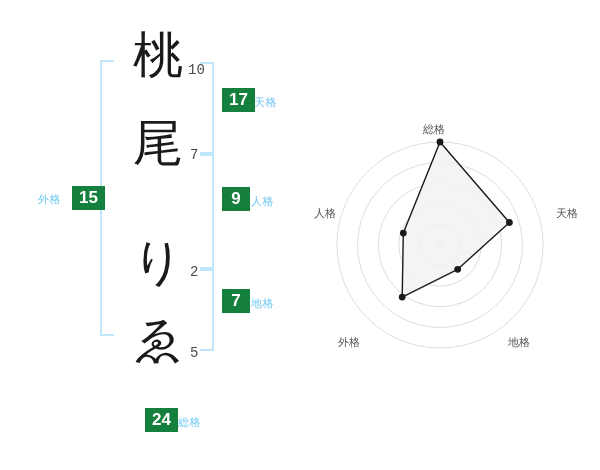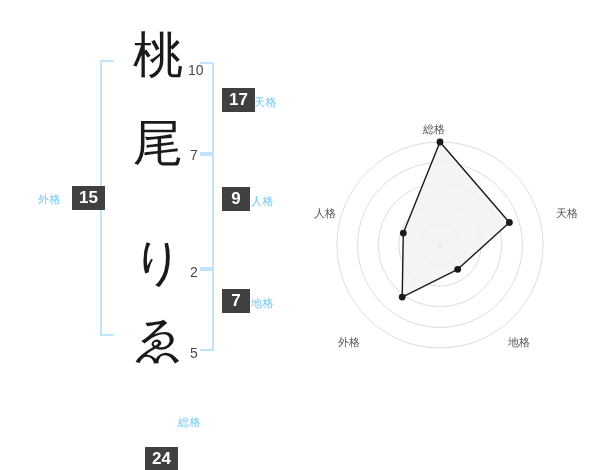--- a/index.html
+++ b/index.html
@@ -35,26 +35,26 @@
     line-height: 50px;
     color: #1a1a1a;
     font-weight: 400;
     text-align: center;
     width: 60px;
   }
   .stroke-num {
     position: absolute;
     font-size: 14px;
     color: #4a4a4a;
-    font-family: Liberation Sans, sans-serif;
+    font-family: Liberation Mono, monospace;
   }
   .badge {
     position: absolute;
     display: inline-block;
-    background: #404040;
+    background: #15803d;
     color: #ffffff;
     font-size: 17px;
     font-weight: bold;
     padding: 3px 7px 4px 7px;
     line-height: 17px;
     text-align: center;
     min-width: 14px;
   }
   .badge-label {
     position: absolute;
@@ -119,21 +119,21 @@
     <div class="badge-label" style="left:254px; top:95px;">天格</div>
 
     <div class="bracket" style="left:200px; top:152px; width:12px; height:115px;"></div>
     <div class="badge" style="left:222px; top:187px;">9</div>
     <div class="badge-label" style="left:251px; top:194px;">人格</div>
 
     <div class="bracket" style="left:200px; top:267px; width:12px; height:80px;"></div>
     <div class="badge" style="left:222px; top:289px;">7</div>
     <div class="badge-label" style="left:251px; top:296px;">地格</div>
 
-    <div class="badge" style="left:145px; top:408px;margin-top:39px;">24</div>
+    <div class="badge" style="left:145px; top:408px;">24</div>
     <div class="badge-label" style="left:178px; top:415px;">総格</div>
   </div>
 
   <div class="radar-wrap">
     <svg width="300" height="270" viewBox="0 0 300 270">
 
       <g fill="none" stroke="#dddddd" stroke-width="1">
           <circle cx="140" cy="135" r="103.0"></circle>
           <circle cx="140" cy="135" r="82.4"></circle>
           <circle cx="140" cy="135" r="61.8"></circle>

